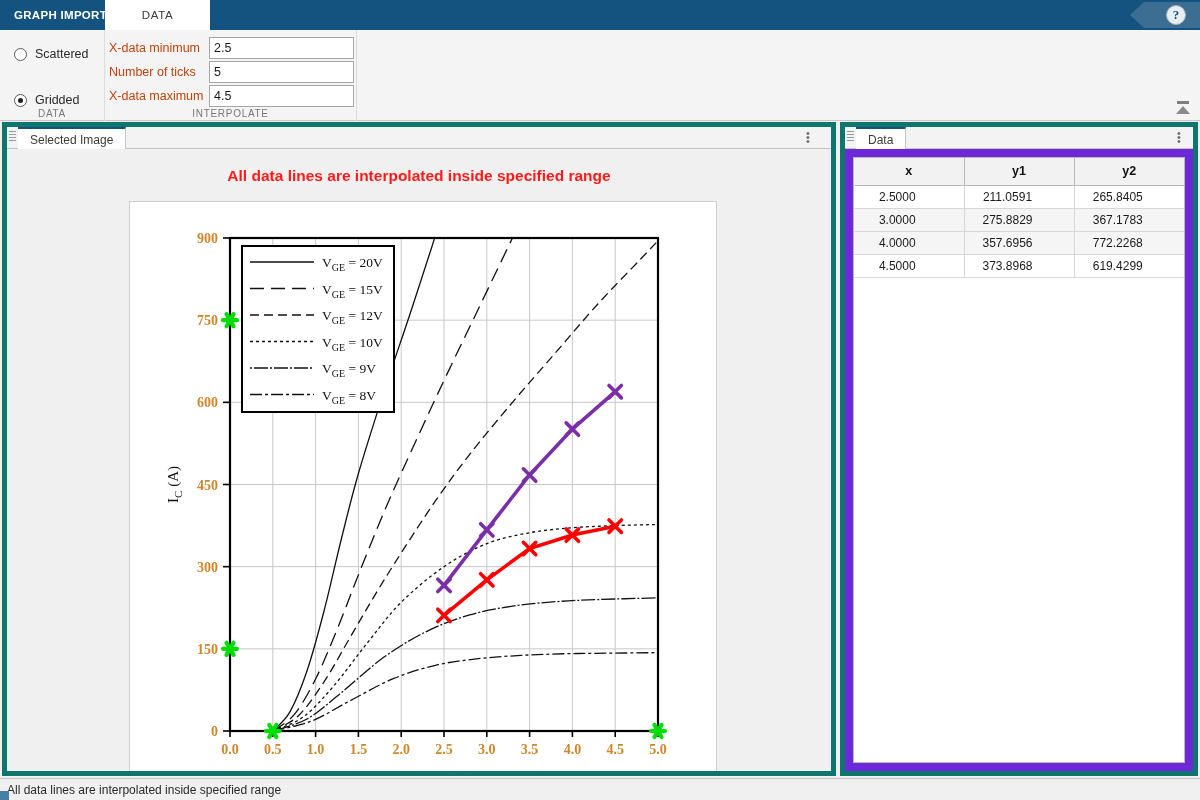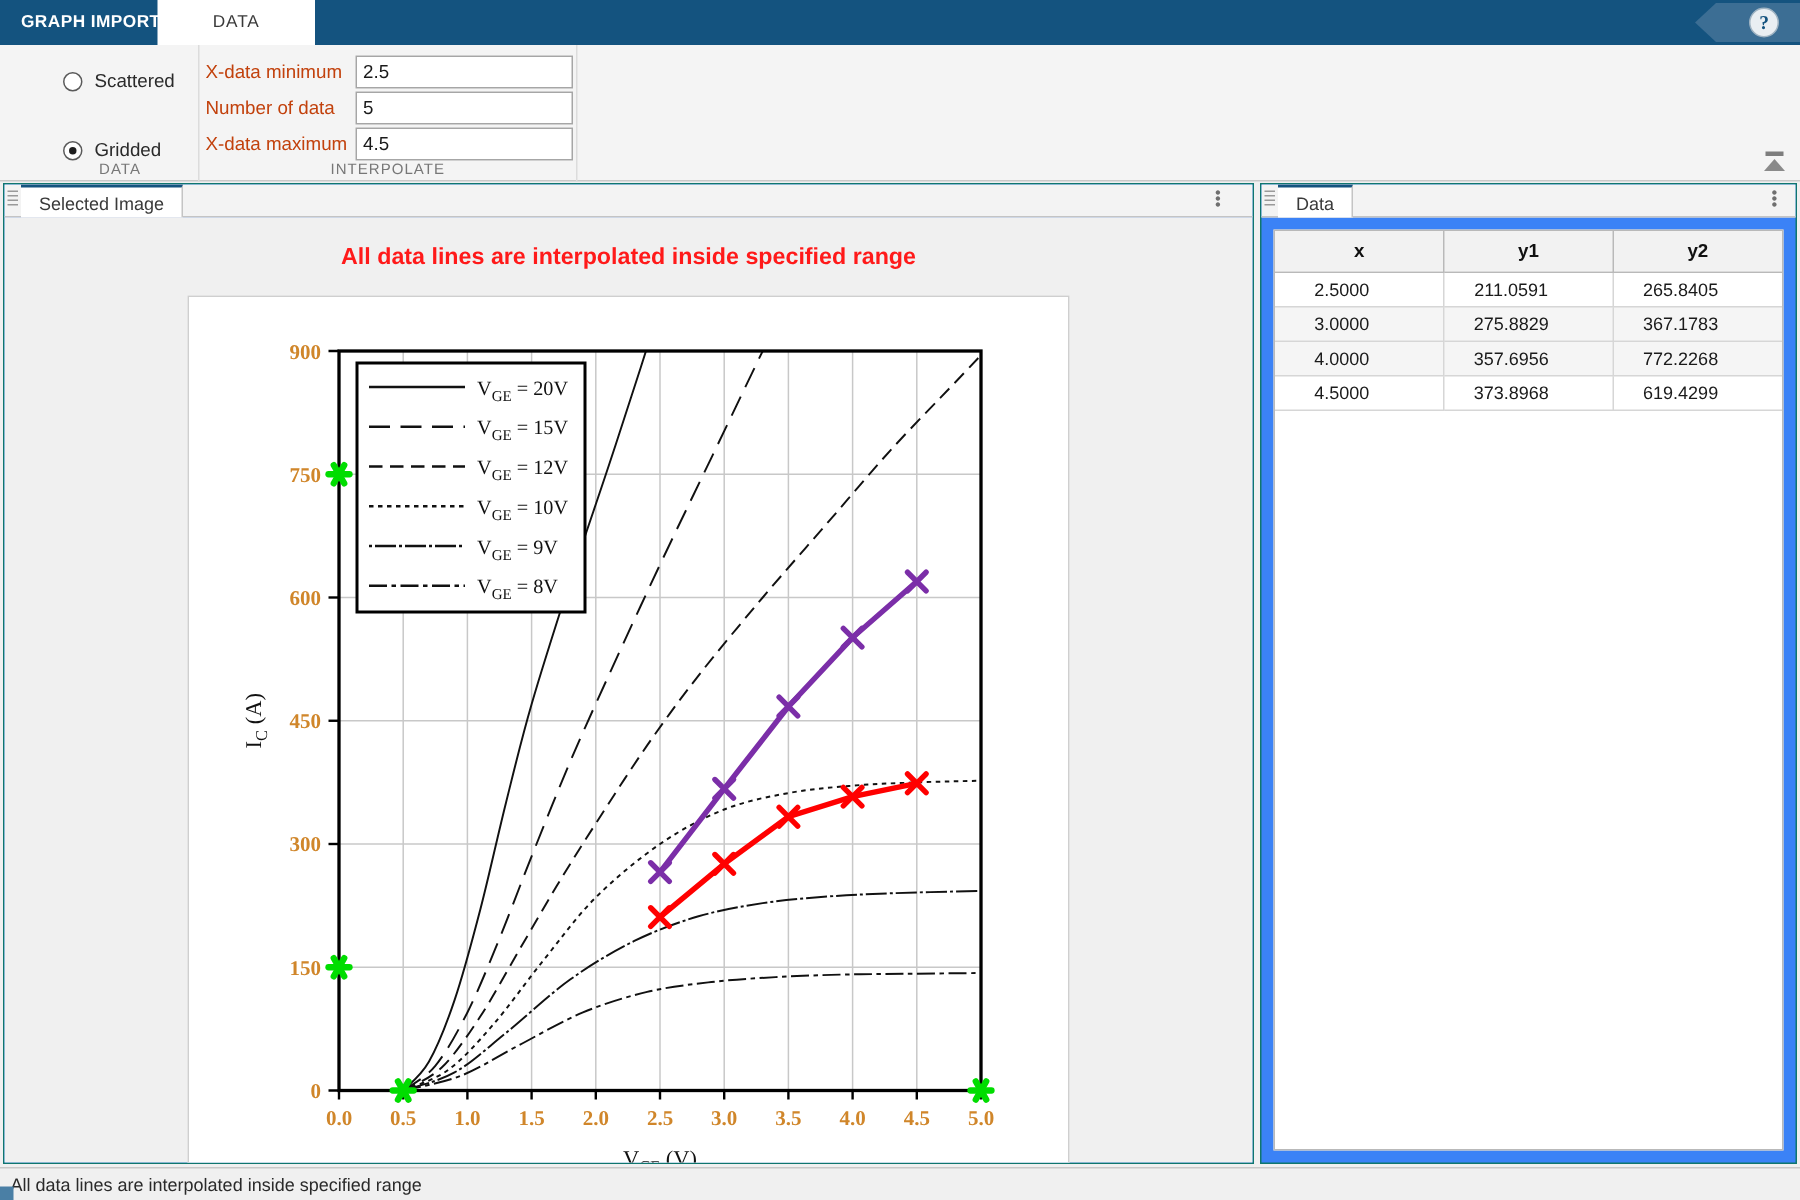--- a/index.html
+++ b/index.html
@@ -45,21 +45,20 @@
   }
 
   
   .ribbon {
     position:absolute; left:0; top:30px; width:1200px; height:91px;
     background:#f4f4f4; border-bottom:1px solid #c8c8c8;
   }
   .rib-group {
     position:absolute; top:0; height:91px;
     border-right:1px solid #dcdcdc;
-    margin-left:28px;
   }
   .rib-group.g-data { left:0; width:105px; }
   .rib-group.g-interp { left:105px; width:252px; }
   .rib-group-label {
     position:absolute; bottom:2px; left:0; width:100%;
     text-align:center; font-size:10px; color:#777; letter-spacing:.7px;
   }
 
   .radio-row {
     position:absolute; left:14px; height:20px; line-height:20px;
@@ -99,21 +98,21 @@
   .collapse-ribbon .bar {
     position:absolute; left:5px; top:1px; width:12px; height:3px; background:#7d7d7d;
   }
   .collapse-ribbon .tri {
     position:absolute; left:4px; top:6px;
     width:0; height:0; border-left:7px solid transparent;
     border-right:7px solid transparent; border-bottom:8px solid #8a8a8a;
   }
 
   
-  .panel { position:absolute; background:#3b82f6; border:1px solid #0f766e; }
+  .panel { position:absolute; background:#6d28d9; border:5px solid #0f766e; }
   .panel-left  { left:2px;   top:122px; width:834px; height:654px; }
   .panel-right { left:840px; top:122px; width:358px; height:654px; }
 
   .panel-tabbar {
     position:absolute; left:0; top:0; width:100%; height:22px;
     background:#f3f3f3; border-bottom:1px solid #c4c4c4;
   }
   .grip {
     position:absolute; left:2px; top:4px; width:7px; height:14px;
     color:#8c8c8c; font-size:9px; line-height:7px; letter-spacing:0;
@@ -204,21 +203,21 @@
         <span class="radio-dot on"></span><span>Gridded</span>
       </div>
       <div class="rib-group-label">DATA</div>
     </div>
 
     <div class="rib-group g-interp">
       <div class="fld-row f1">
         <span class="fld-label">X-data minimum</span><input class="fld-input" type="text" value="2.5" style="">
       </div>
       <div class="fld-row f2">
-        <span class="fld-label">Number of data</span><input class="fld-input" type="text" value="5" style="">
+        <span class="fld-label">Number of ticks</span><input class="fld-input" type="text" value="5" style="">
       </div>
       <div class="fld-row f3">
         <span class="fld-label">X-data maximum</span><input class="fld-input" type="text" value="4.5" style="">
       </div>
       <div class="rib-group-label">INTERPOLATE</div>
     </div>
 
     <div class="collapse-ribbon">
       <span class="bar"></span>
         <span class="tri"></span>

